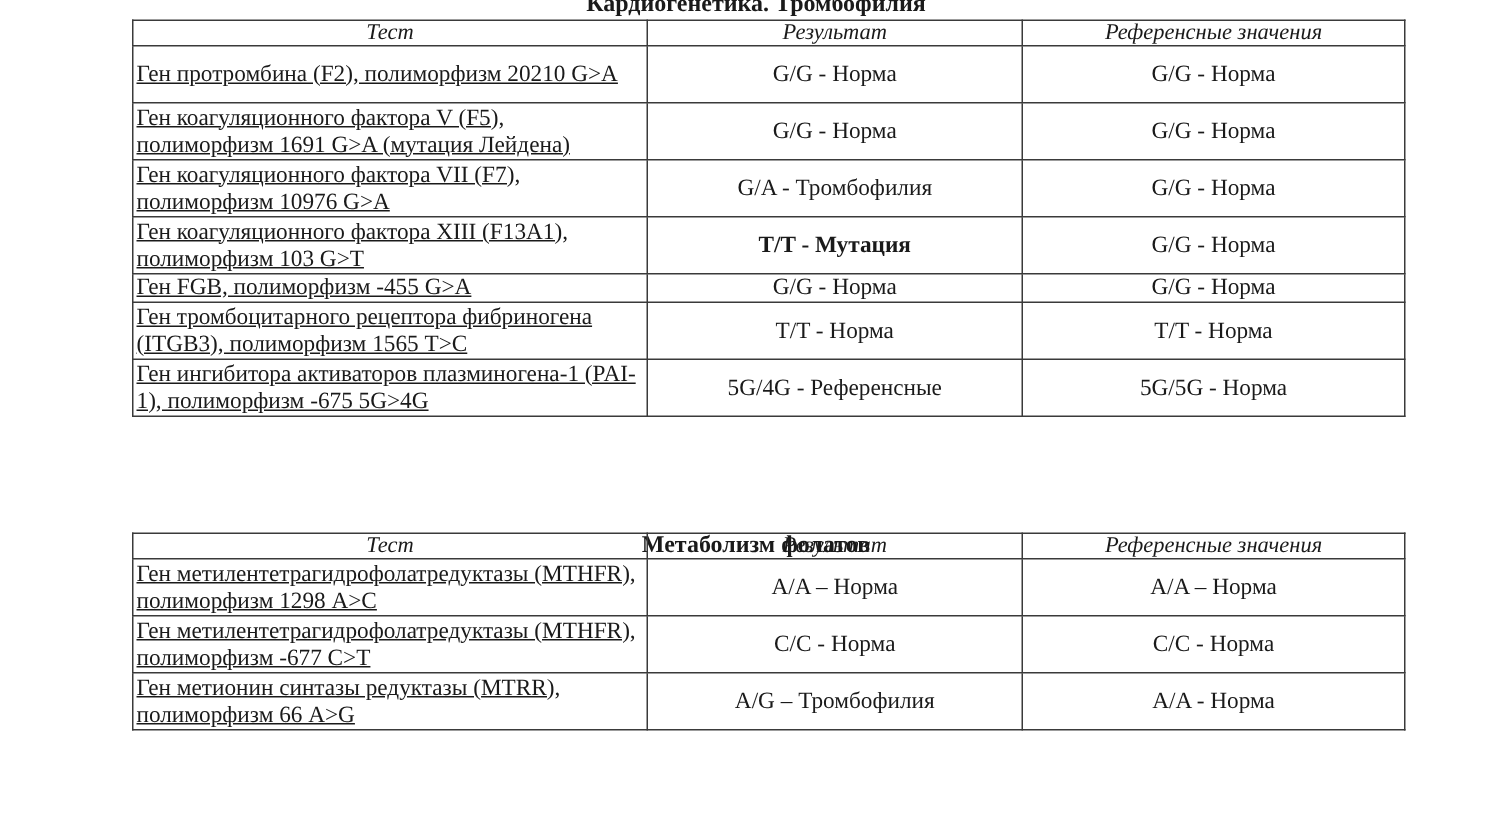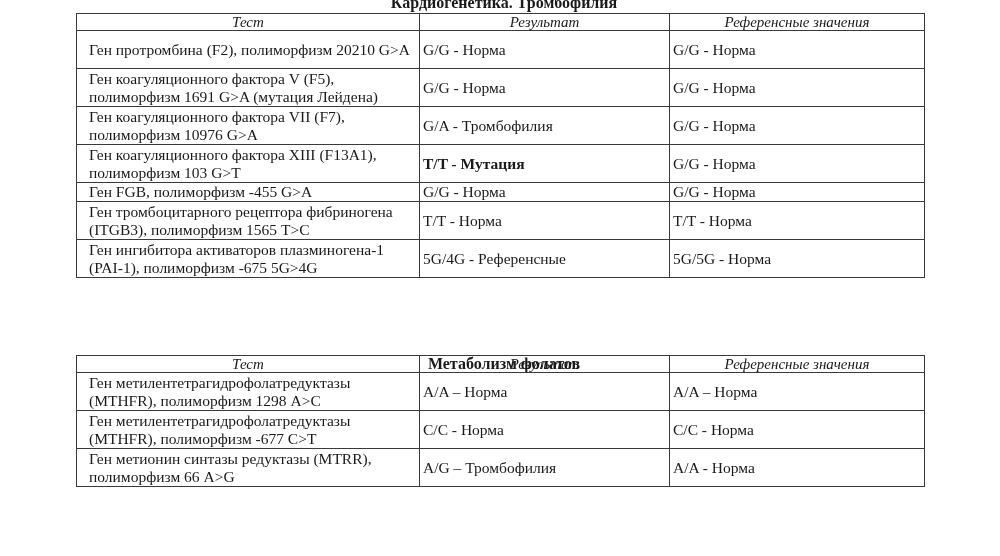--- a/index.html
+++ b/index.html
@@ -22,21 +22,21 @@
     text-align: center;
     font-weight: bold;
     font-size: 16px;
     line-height: 16px;
   }
   #title1 { top: -5px; }
   #title2 { top: 356px; }
 
   table.report {
     position: absolute;
-    left: 76px;
+    left: 88px;
     width: 848px;
     border-collapse: collapse;
     table-layout: fixed;
     font-size: 15.5px;
   }
   #table1 { top: 13px; }
   #table2 { top: 355px; }
 
   table.report col.c1 { width: 343px; }
   table.report col.c2 { width: 250px; }
@@ -53,23 +53,25 @@
     text-align: center;
     height: 16px;
     line-height: 16px;
     font-size: 15px;
     padding-top: 0;
     padding-bottom: 0;
   }
   table.report td.test {
     text-align: left;
     line-height: 18px;
-    padding-left: 12px;
+    padding-left: 2px;
+    text-decoration: underline;
   }
   table.report td.val {
+    text-align: center;
     line-height: 18px;
   }
   table.report tr.tall td { height: 37px; }
   table.report tr.short td { height: 18px; }
 
   .mut {
     font-weight: bold;
   }
 </style>
 </head>

